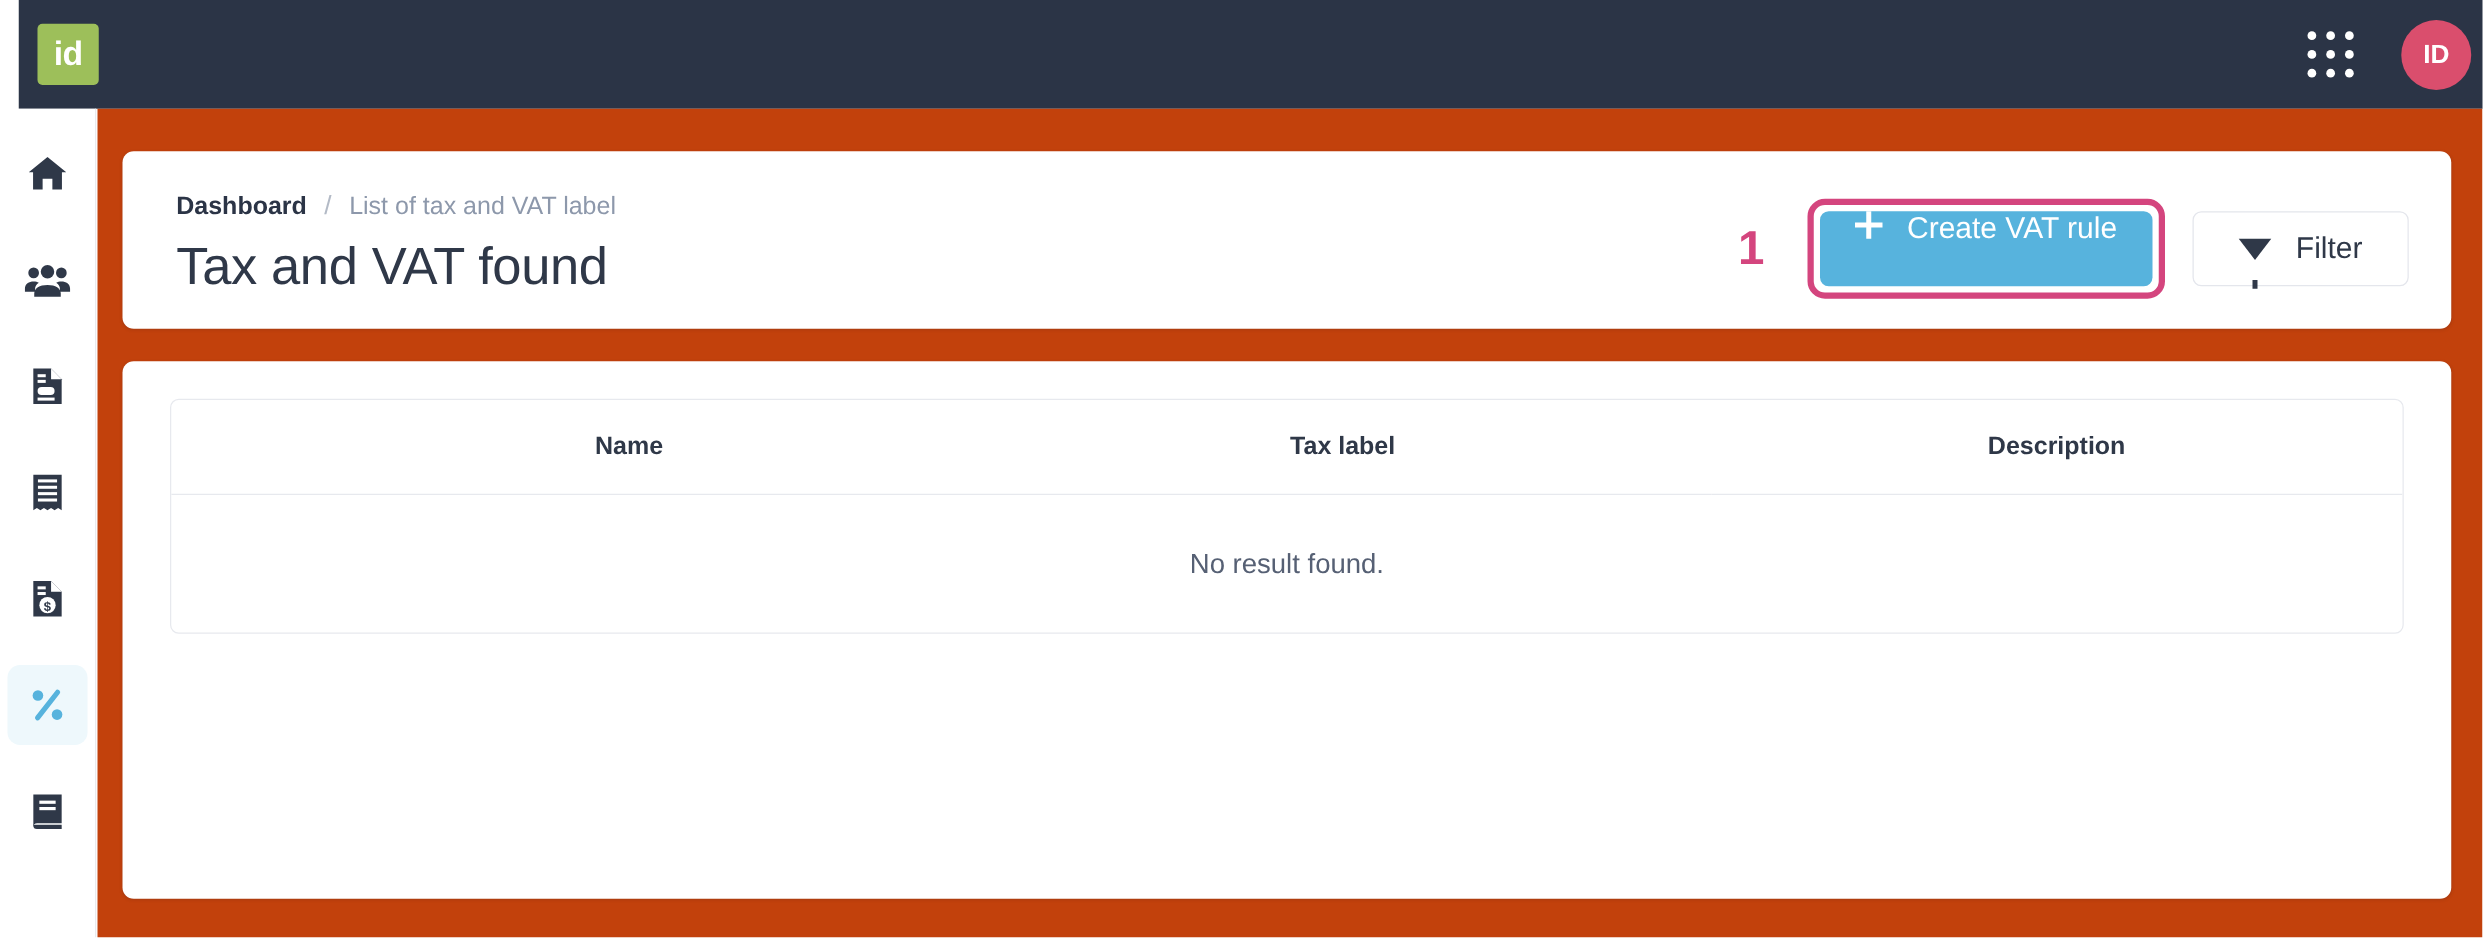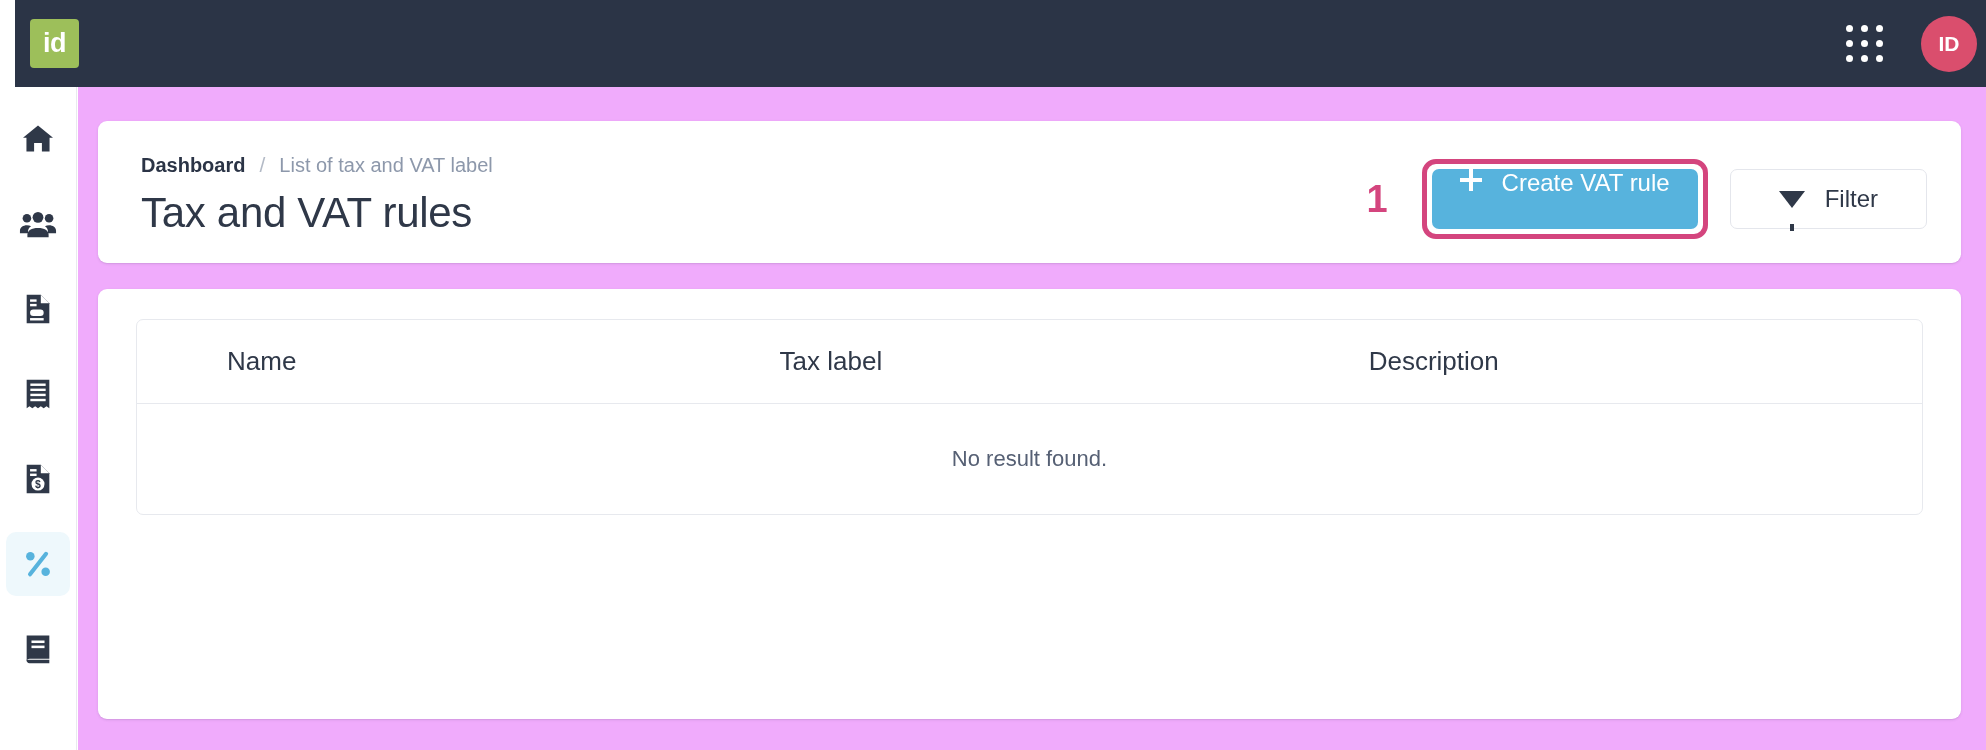--- a/index.html
+++ b/index.html
@@ -77,21 +77,21 @@
     display: flex; align-items: center; justify-content: center;
     cursor: pointer;
   }
   .nav-item svg { display: block; }
   .nav-item.active { background: #eef8fc; }
 
   
   #main {
     position: absolute; top: 87px; left: 78px;
     width: 1908px; height: 663px;
-    background: #f0abfc;
+    background: #c2410c;
     padding: 34px 25px 0 20px;
   }
 
   .card {
     background: #ffffff;
     border-radius: 9px;
     box-shadow: 0 1px 3px rgba(30,40,60,0.10), 0 1px 1px rgba(30,40,60,0.05);
   }
 
   
@@ -153,21 +153,21 @@
   }
   .plus::before { left:0; top:9px; width:22px; height:4px; }
   .plus::after  { top:0; left:9px; height:22px; width:4px; }
 
   #btn-filter {
     margin-left: 22px;
     background: #ffffff;
     border: 1px solid #e4e6ec;
     border-radius: 7px;
     height: 60px;
-    padding: 0 48px;
+    padding: 0 36px;
     font-size: 24px;
     color: #2f3848;
     font-family: "Liberation Sans", sans-serif;
     display: flex; align-items: center; gap: 20px;
     cursor: pointer;
   }
   .funnel {
     width: 0; height: 0;
     border-left: 13px solid transparent;
     border-right: 13px solid transparent;
@@ -186,23 +186,23 @@
     height: 430px;
     padding: 30px 38px;
   }
   table { width: 100%; border-collapse: collapse; }
   .tbl-wrap {
     border: 1px solid #e7e9ee;
     border-radius: 7px;
     overflow: hidden;
   }
   th {
-    text-align: left;
-    font-size: 26px;
-    font-weight: normal;
+    text-align: center;
+    font-size: 20px;
+    font-weight: bold;
     color: #2f3848;
     padding: 26px 0 26px 0;
     border-bottom: 1px solid #e7e9ee;
   }
   th.c-name  { width: 36%; padding-left: 90px; }
   th.c-tax   { width: 33%; }
   th.c-desc  { width: 31%; }
   td.empty {
     text-align: center;
     font-size: 22px;
@@ -324,21 +324,21 @@
   <div id="main">
 
     <div id="header-card" class="card">
 
       <div id="title-block">
         <div id="breadcrumb">
           <span id="crumb-dashboard">Dashboard</span>
           <span id="crumb-sep">/</span>
           <span id="crumb-current">List of tax and VAT label</span>
         </div>
-        <div id="page-title">Tax and VAT rules</div>
+        <div id="page-title">Tax and VAT found</div>
       </div>
 
       <div id="actions">
         <div id="step-badge">1</div>
 
         <div id="create-highlight">
           <button id="btn-create">
             <span class="plus"></span>
             <span>Create VAT rule</span>
           </button>

